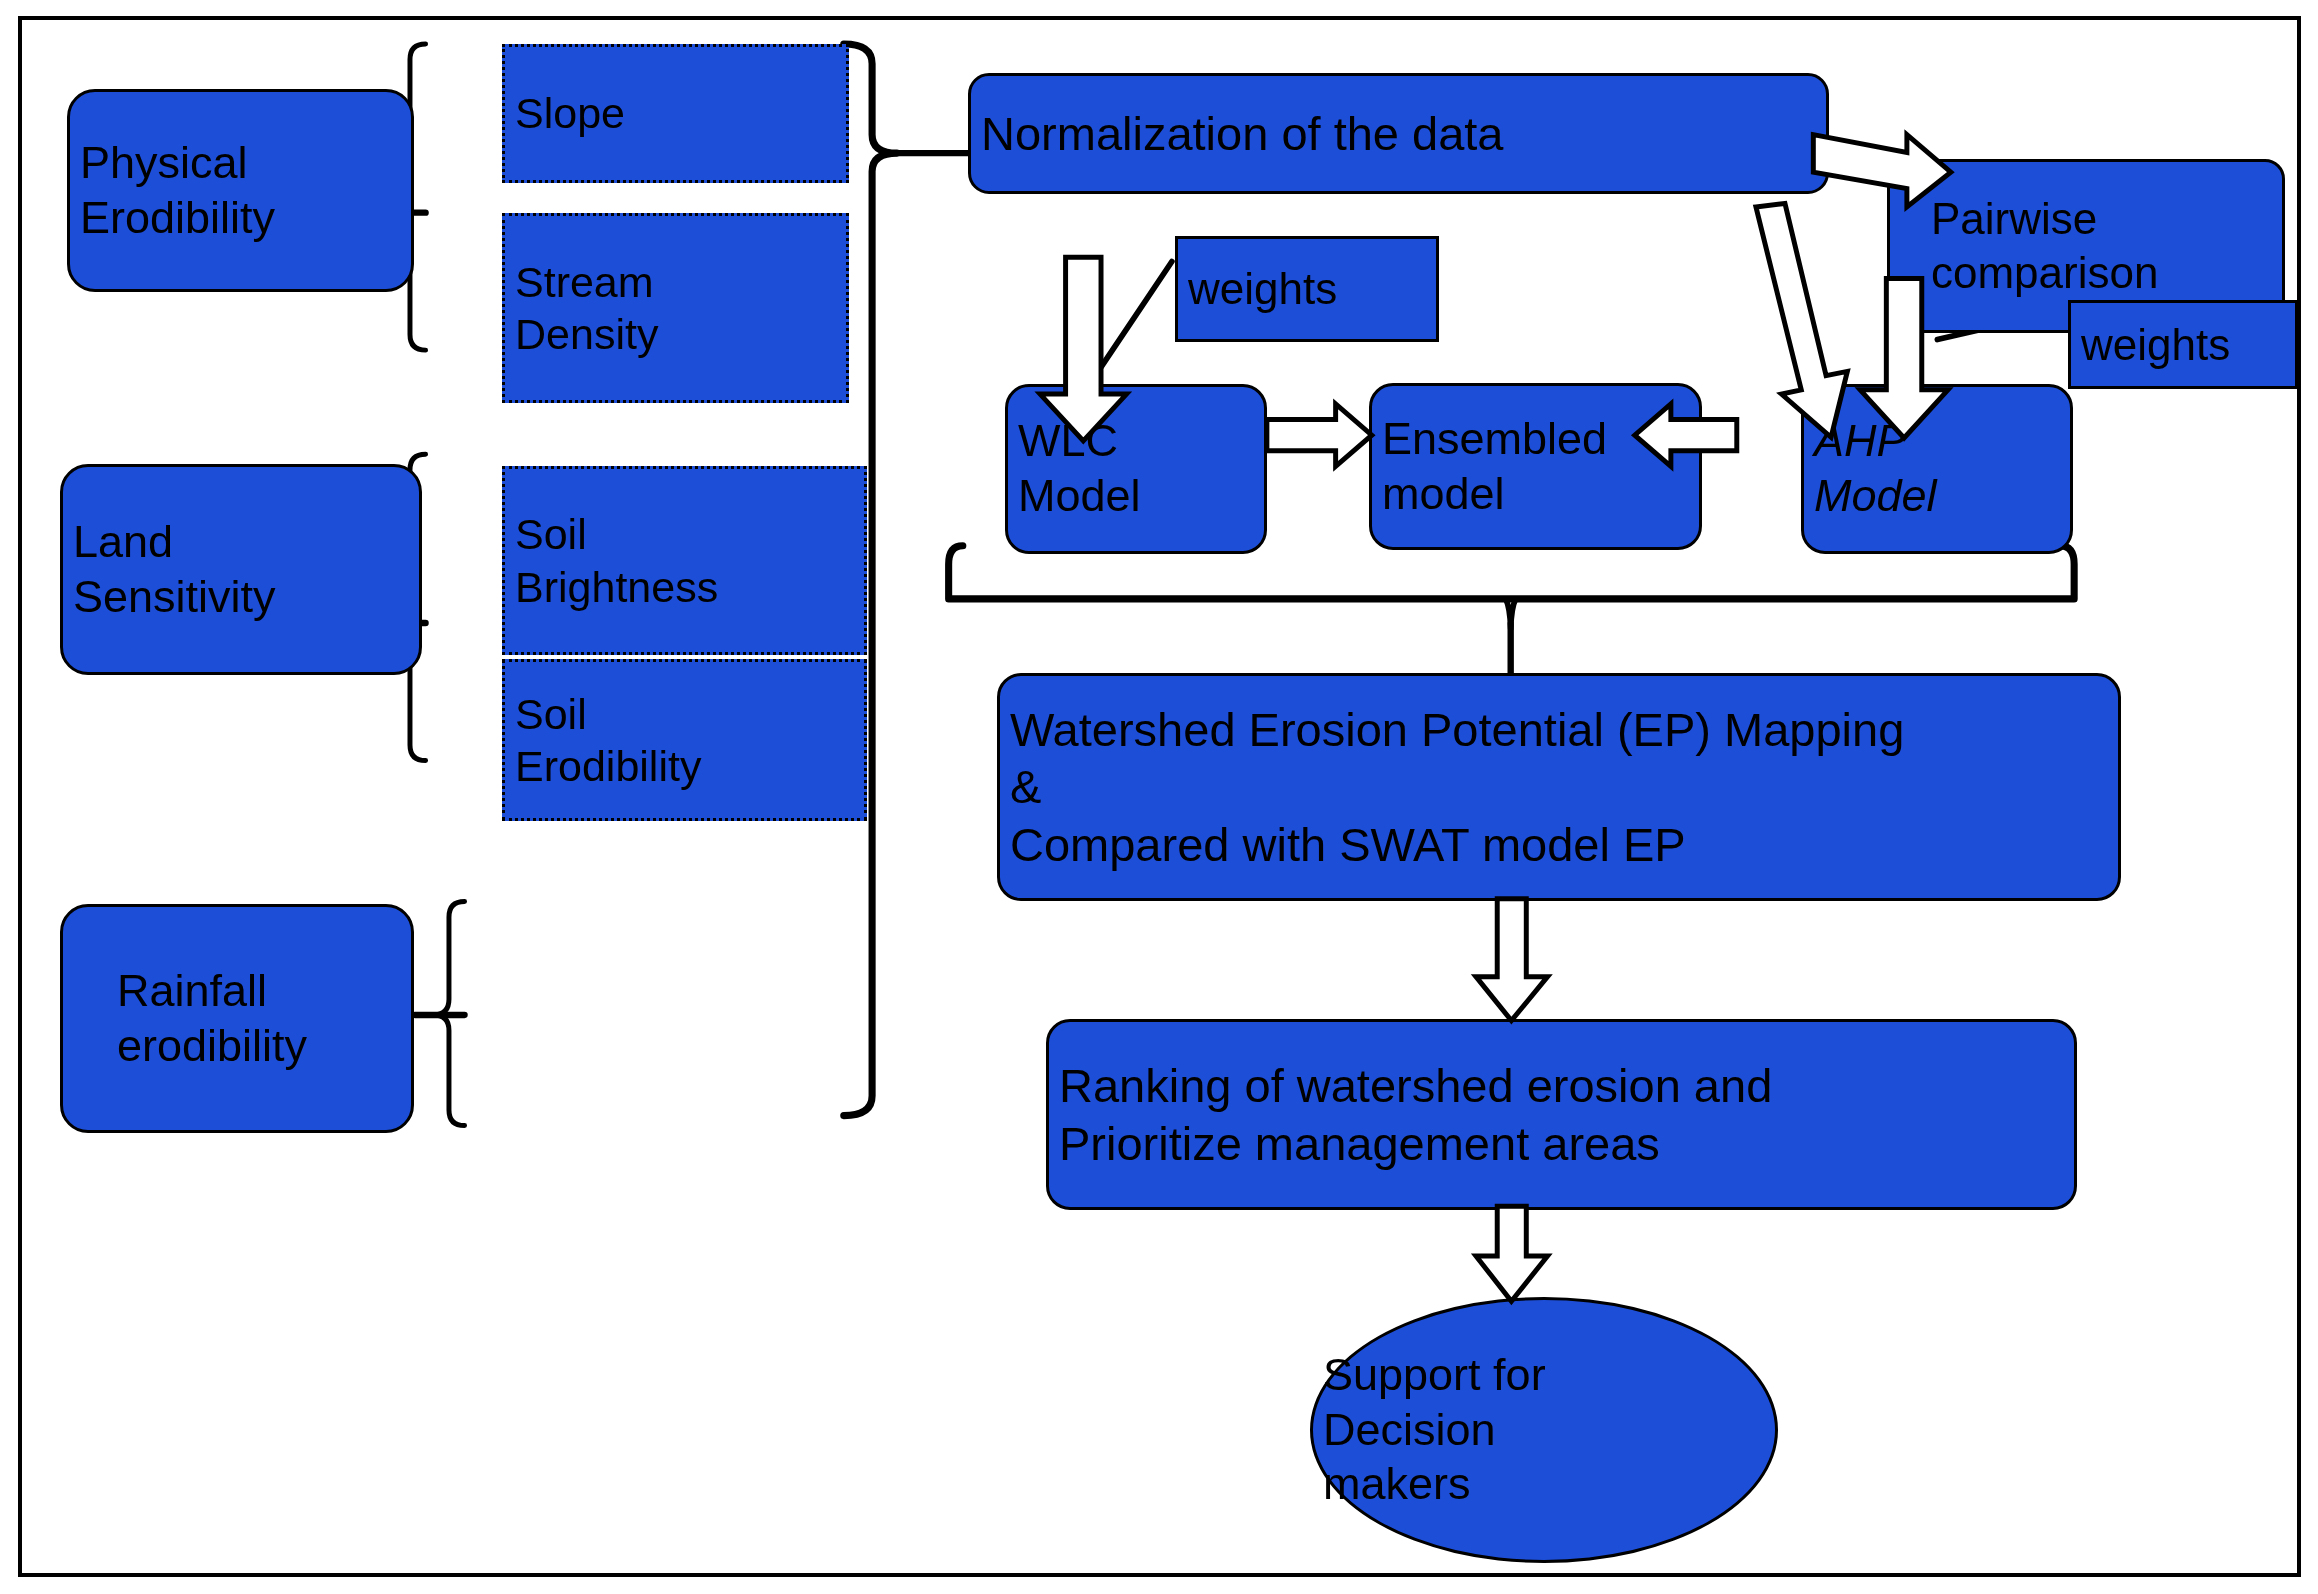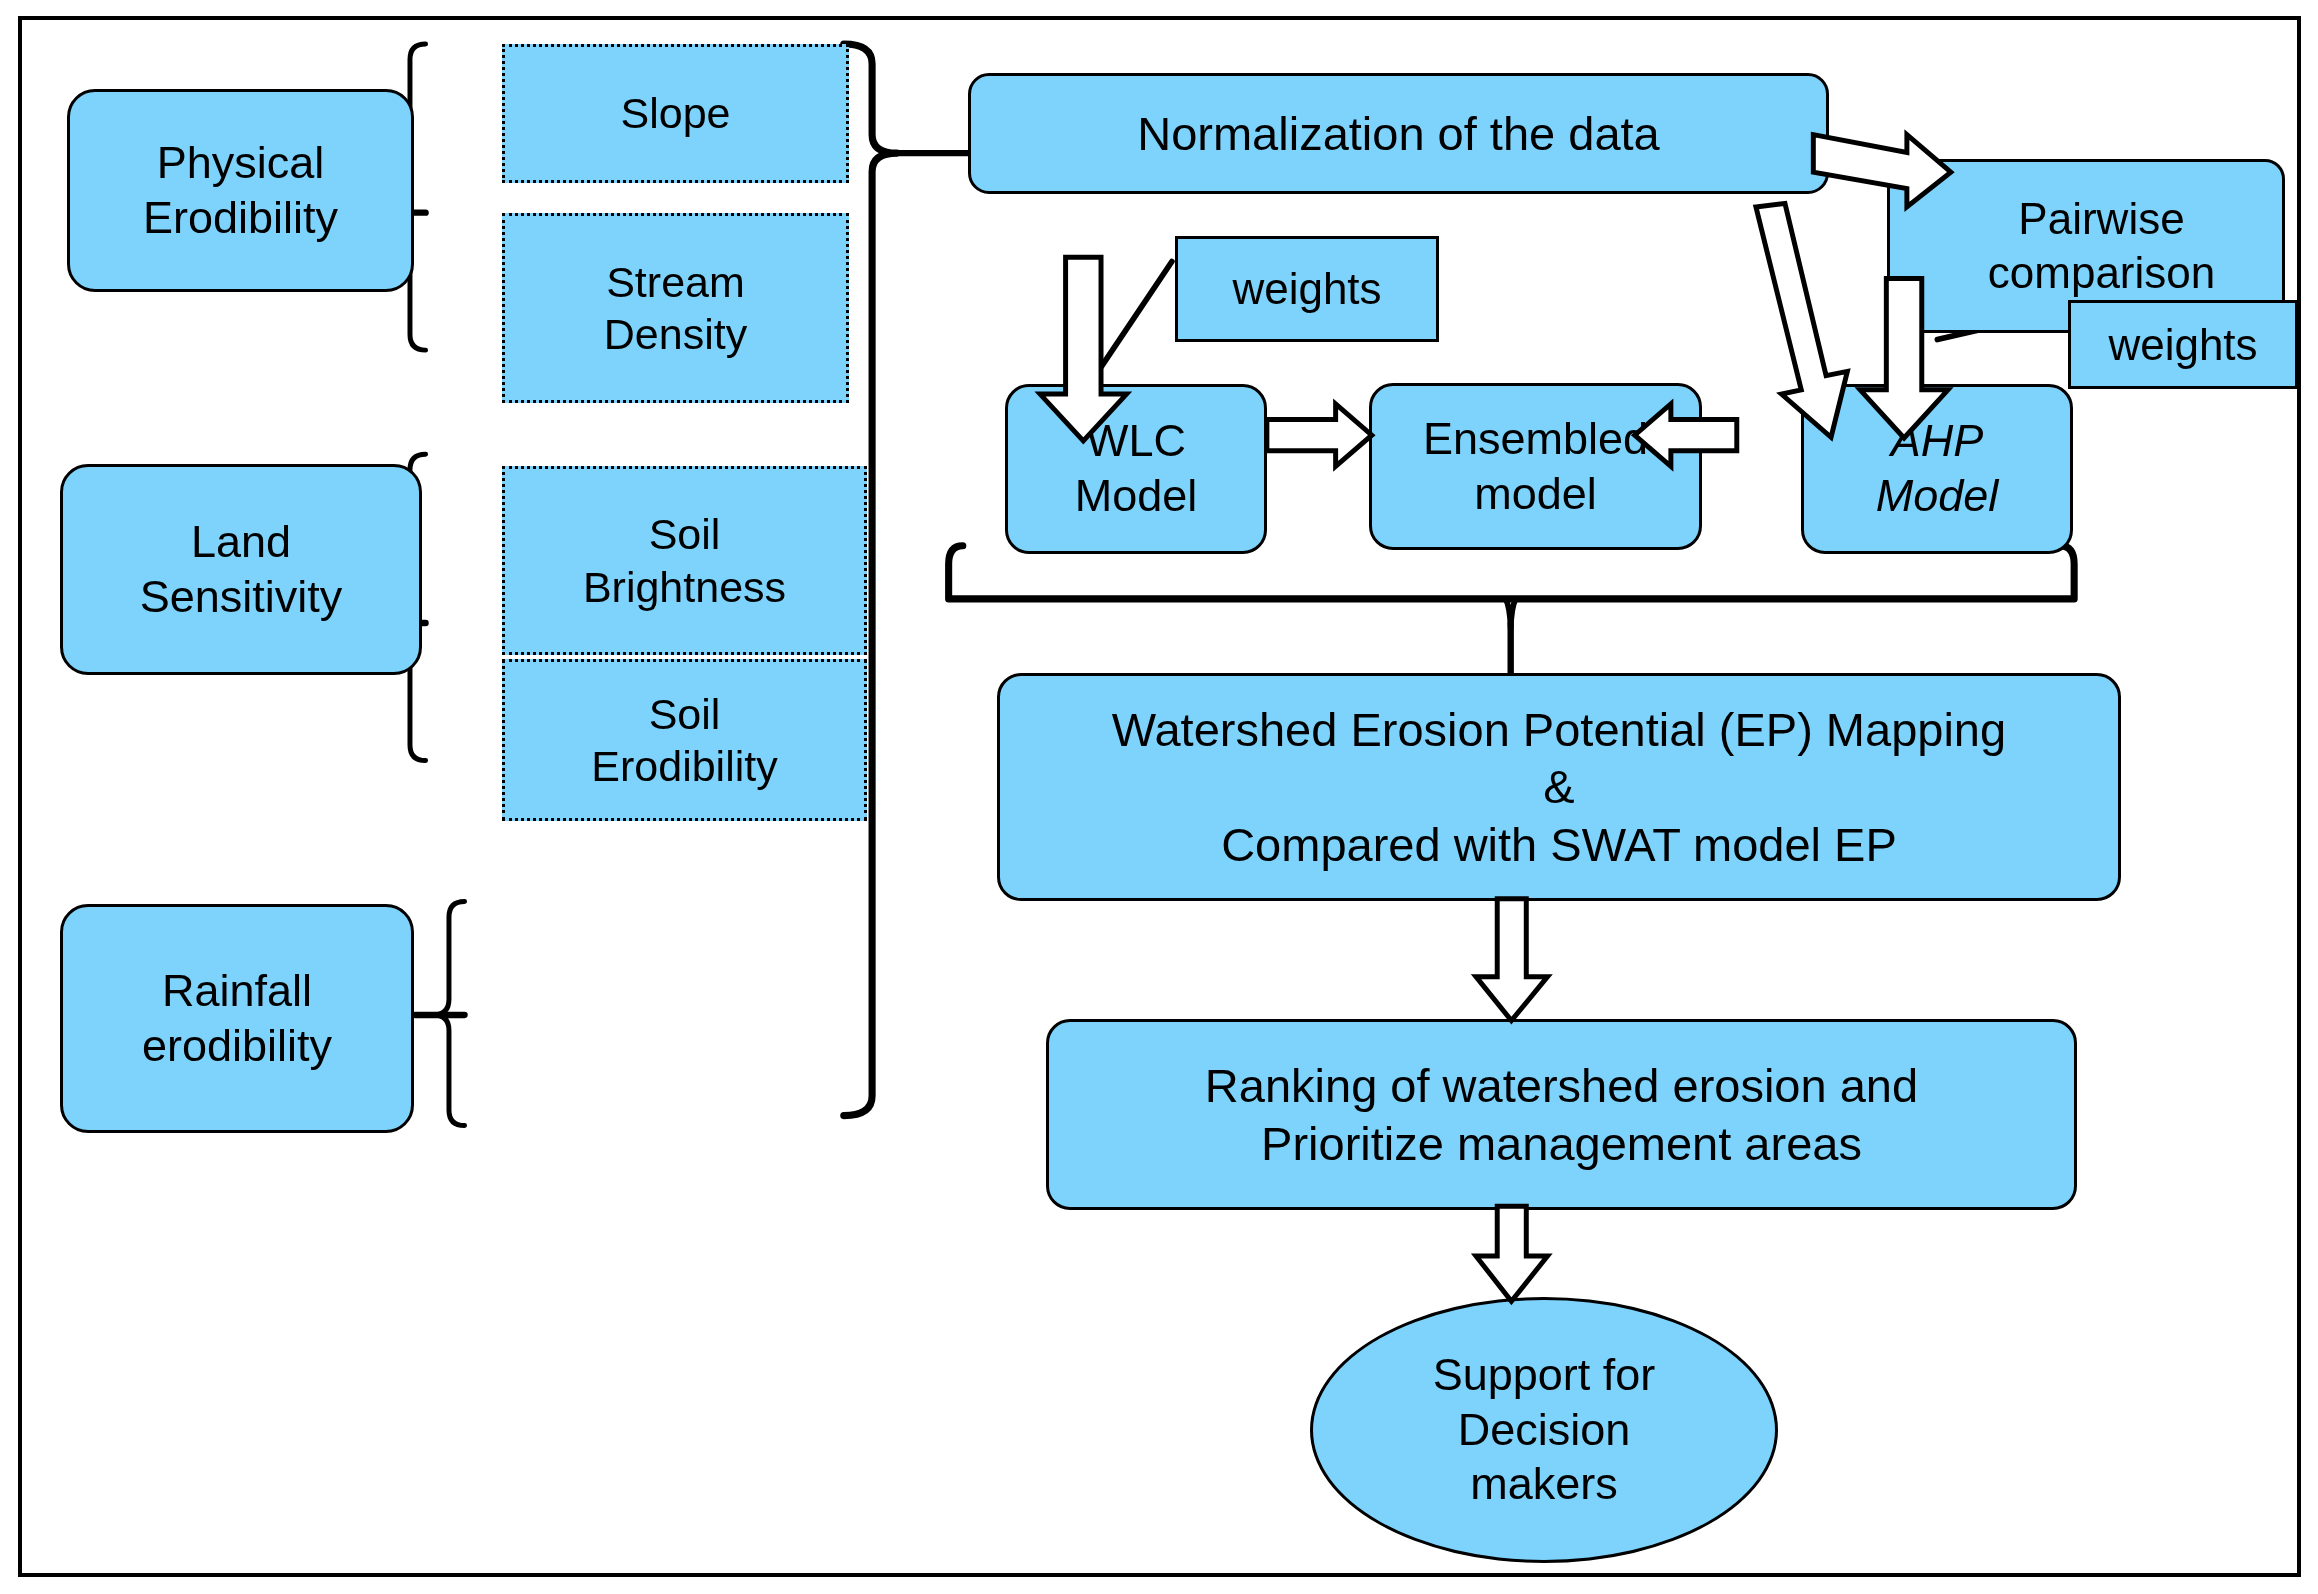--- a/index.html
+++ b/index.html
@@ -26,24 +26,24 @@
     border: 4.3px solid #000000;
     box-sizing: border-box;
   }
   
   .node {
     position: absolute;
     box-sizing: border-box;
     display: flex;
     align-items: center;
     justify-content: center;
-    text-align: center;
+    text-align: left;
     color: #000000;
     line-height: 1.22;
-    background: #7dd3fc;
+    background: #1d4ed8;
     z-index: 5;
   }
   .rounded {
     border: 3.5px solid #000000;
     border-radius: 28px;
   }
   .dotted {
     border: 3.5px dotted #000000;
     border-radius: 0;
   }
@@ -133,21 +133,21 @@
   </svg>
 
   <div class="node rounded" style="left:67px; top:89px; width:347px; height:203px; font-size:45px;">
     <span class="txt">Physical<br>Erodibility</span>
   </div>
 
   <div class="node rounded" style="left:60px; top:464px; width:362px; height:211px; font-size:45px;">
     <span class="txt">Land<br>Sensitivity</span>
   </div>
 
-  <div class="node rounded" style="left:60px; top:904px; width:354px; height:229px; font-size:45px;">
+  <div class="node rounded" style="left:60px; top:904px; width:354px; height:229px; font-size:45px;padding-left:44px;">
     <span class="txt">Rainfall<br>erodibility</span>
   </div>
 
   <div class="node dotted" style="left:502px; top:44px; width:347px; height:139px; font-size:43px;">
     <span class="txt">Slope</span>
   </div>
 
   <div class="node dotted" style="left:502px; top:213px; width:347px; height:190px; font-size:43px;">
     <span class="txt">Stream<br>Density</span>
   </div>

